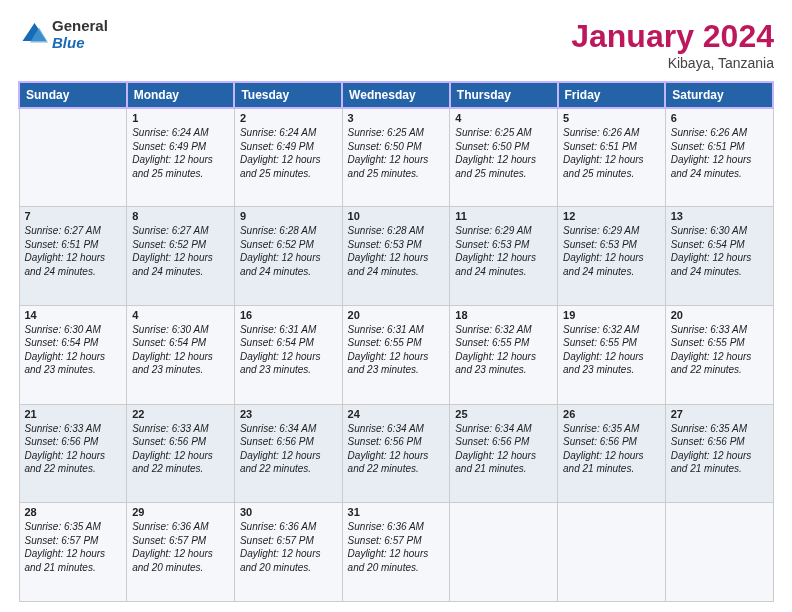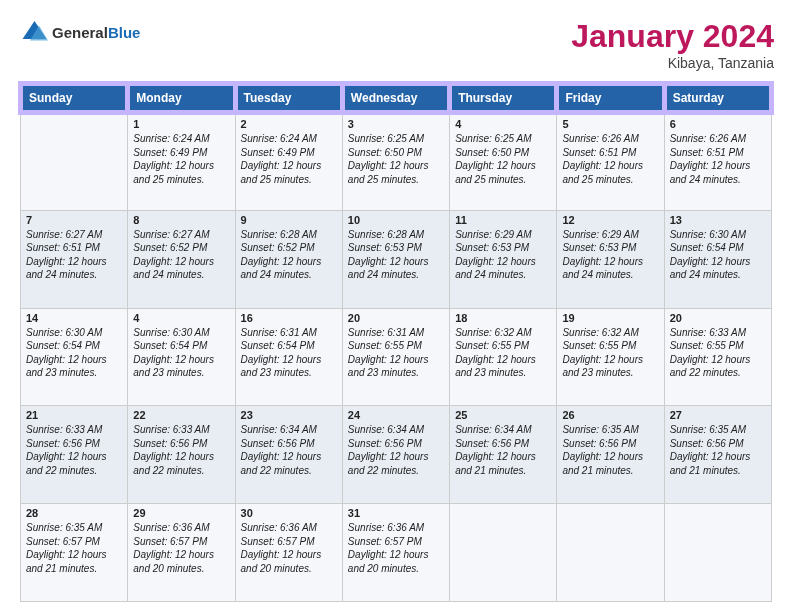--- a/index.html
+++ b/index.html
@@ -23,32 +23,33 @@
       align-items: flex-start;
       margin-bottom: 10px;
     }
     .logo {
       display: flex;
       align-items: center;
       gap: 4px;
     }
     .logo-text {
       display: flex;
-      flex-direction: row;
+      flex-direction: column;
       line-height: 1.1;
     }
     .logo-general {
       font-size: 15px;
       font-weight: bold;
       color: #333;
     }
     .logo-blue {
       font-size: 15px;
       font-weight: bold;
       color: #1a6bb5;
+      font-style: italic;
     }
     .logo-icon {
       width: 30px;
       height: 30px;
     }
     .title-block {
       text-align: right;
     }
     .title-month {
       font-size: 32px;
@@ -64,21 +65,21 @@
       border-collapse: collapse;
       flex: 1;
     }
     thead tr th {
       background-color: #2563a8;
       color: #fff;
       font-size: 12px;
       font-weight: bold;
       padding: 5px 6px;
       text-align: left;
-      border: 5px solid #c4b5fd;
+      border: 2px solid #c4b5fd;
     }
     tbody tr td {
       border: 1px solid #ccc;
       vertical-align: top;
       padding: 3px 5px;
       font-size: 9.5px;
       color: #222;
       width: calc(100% / 7);
       height: 82px;
     }

